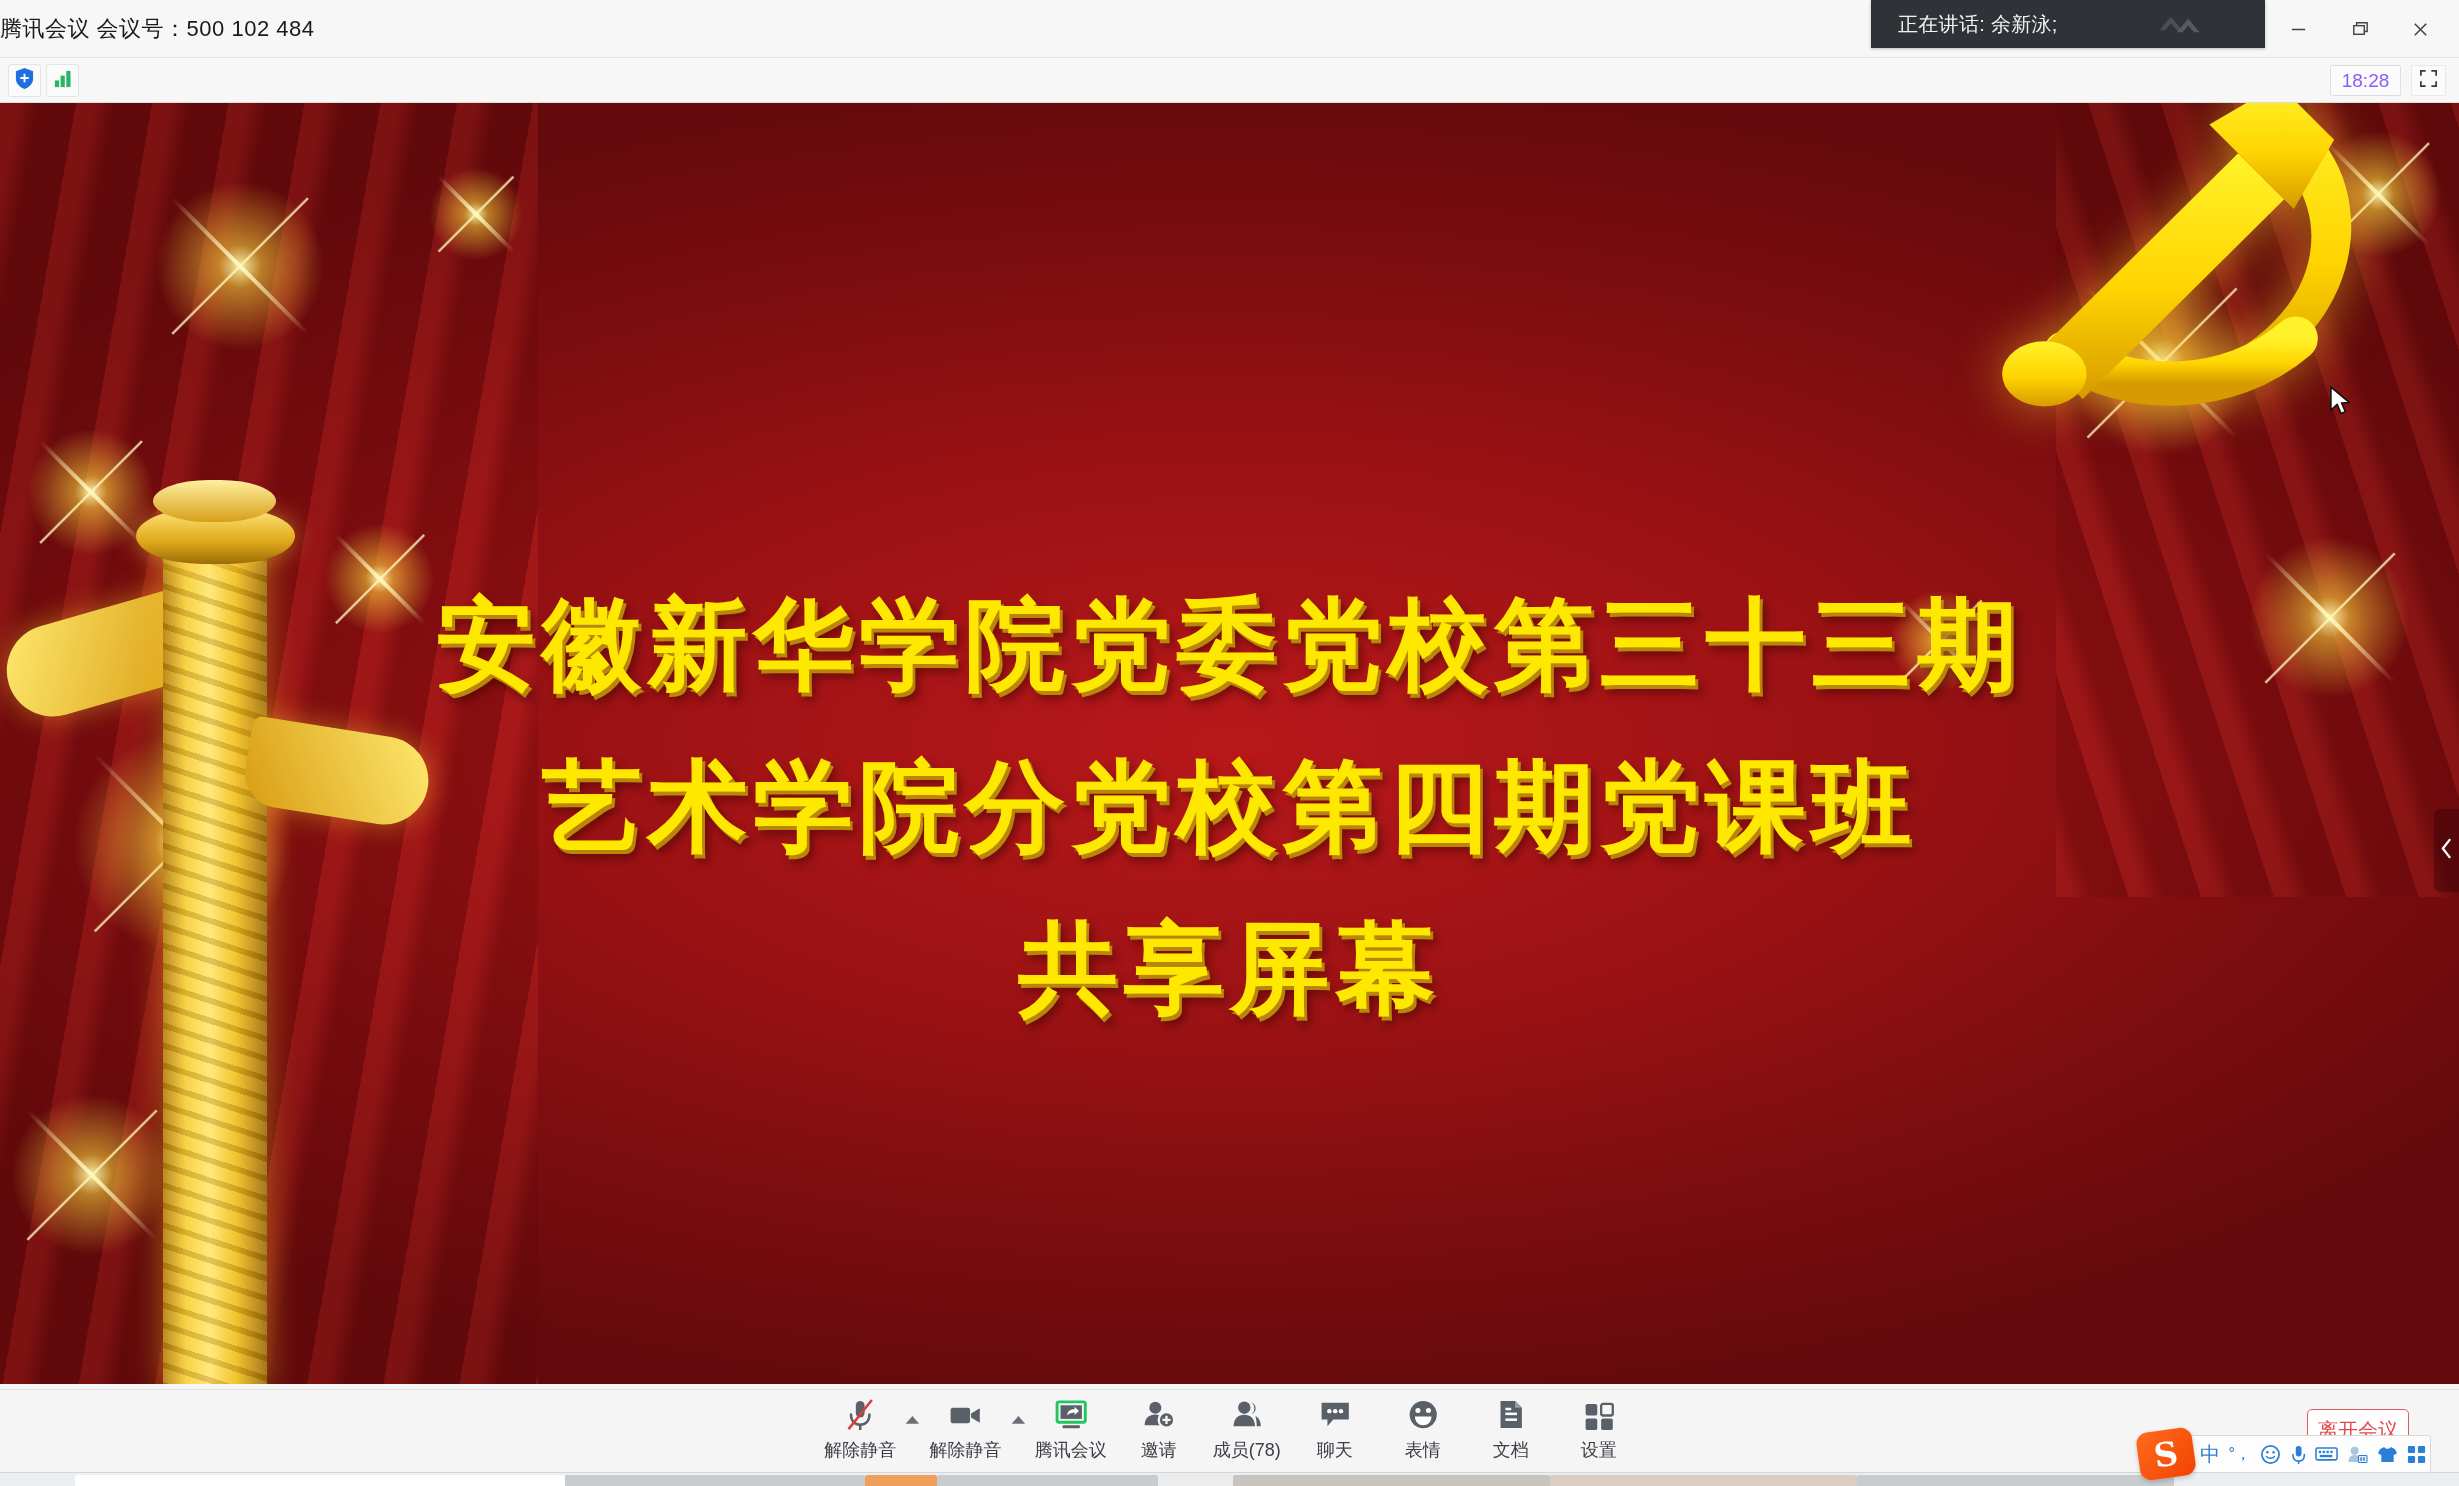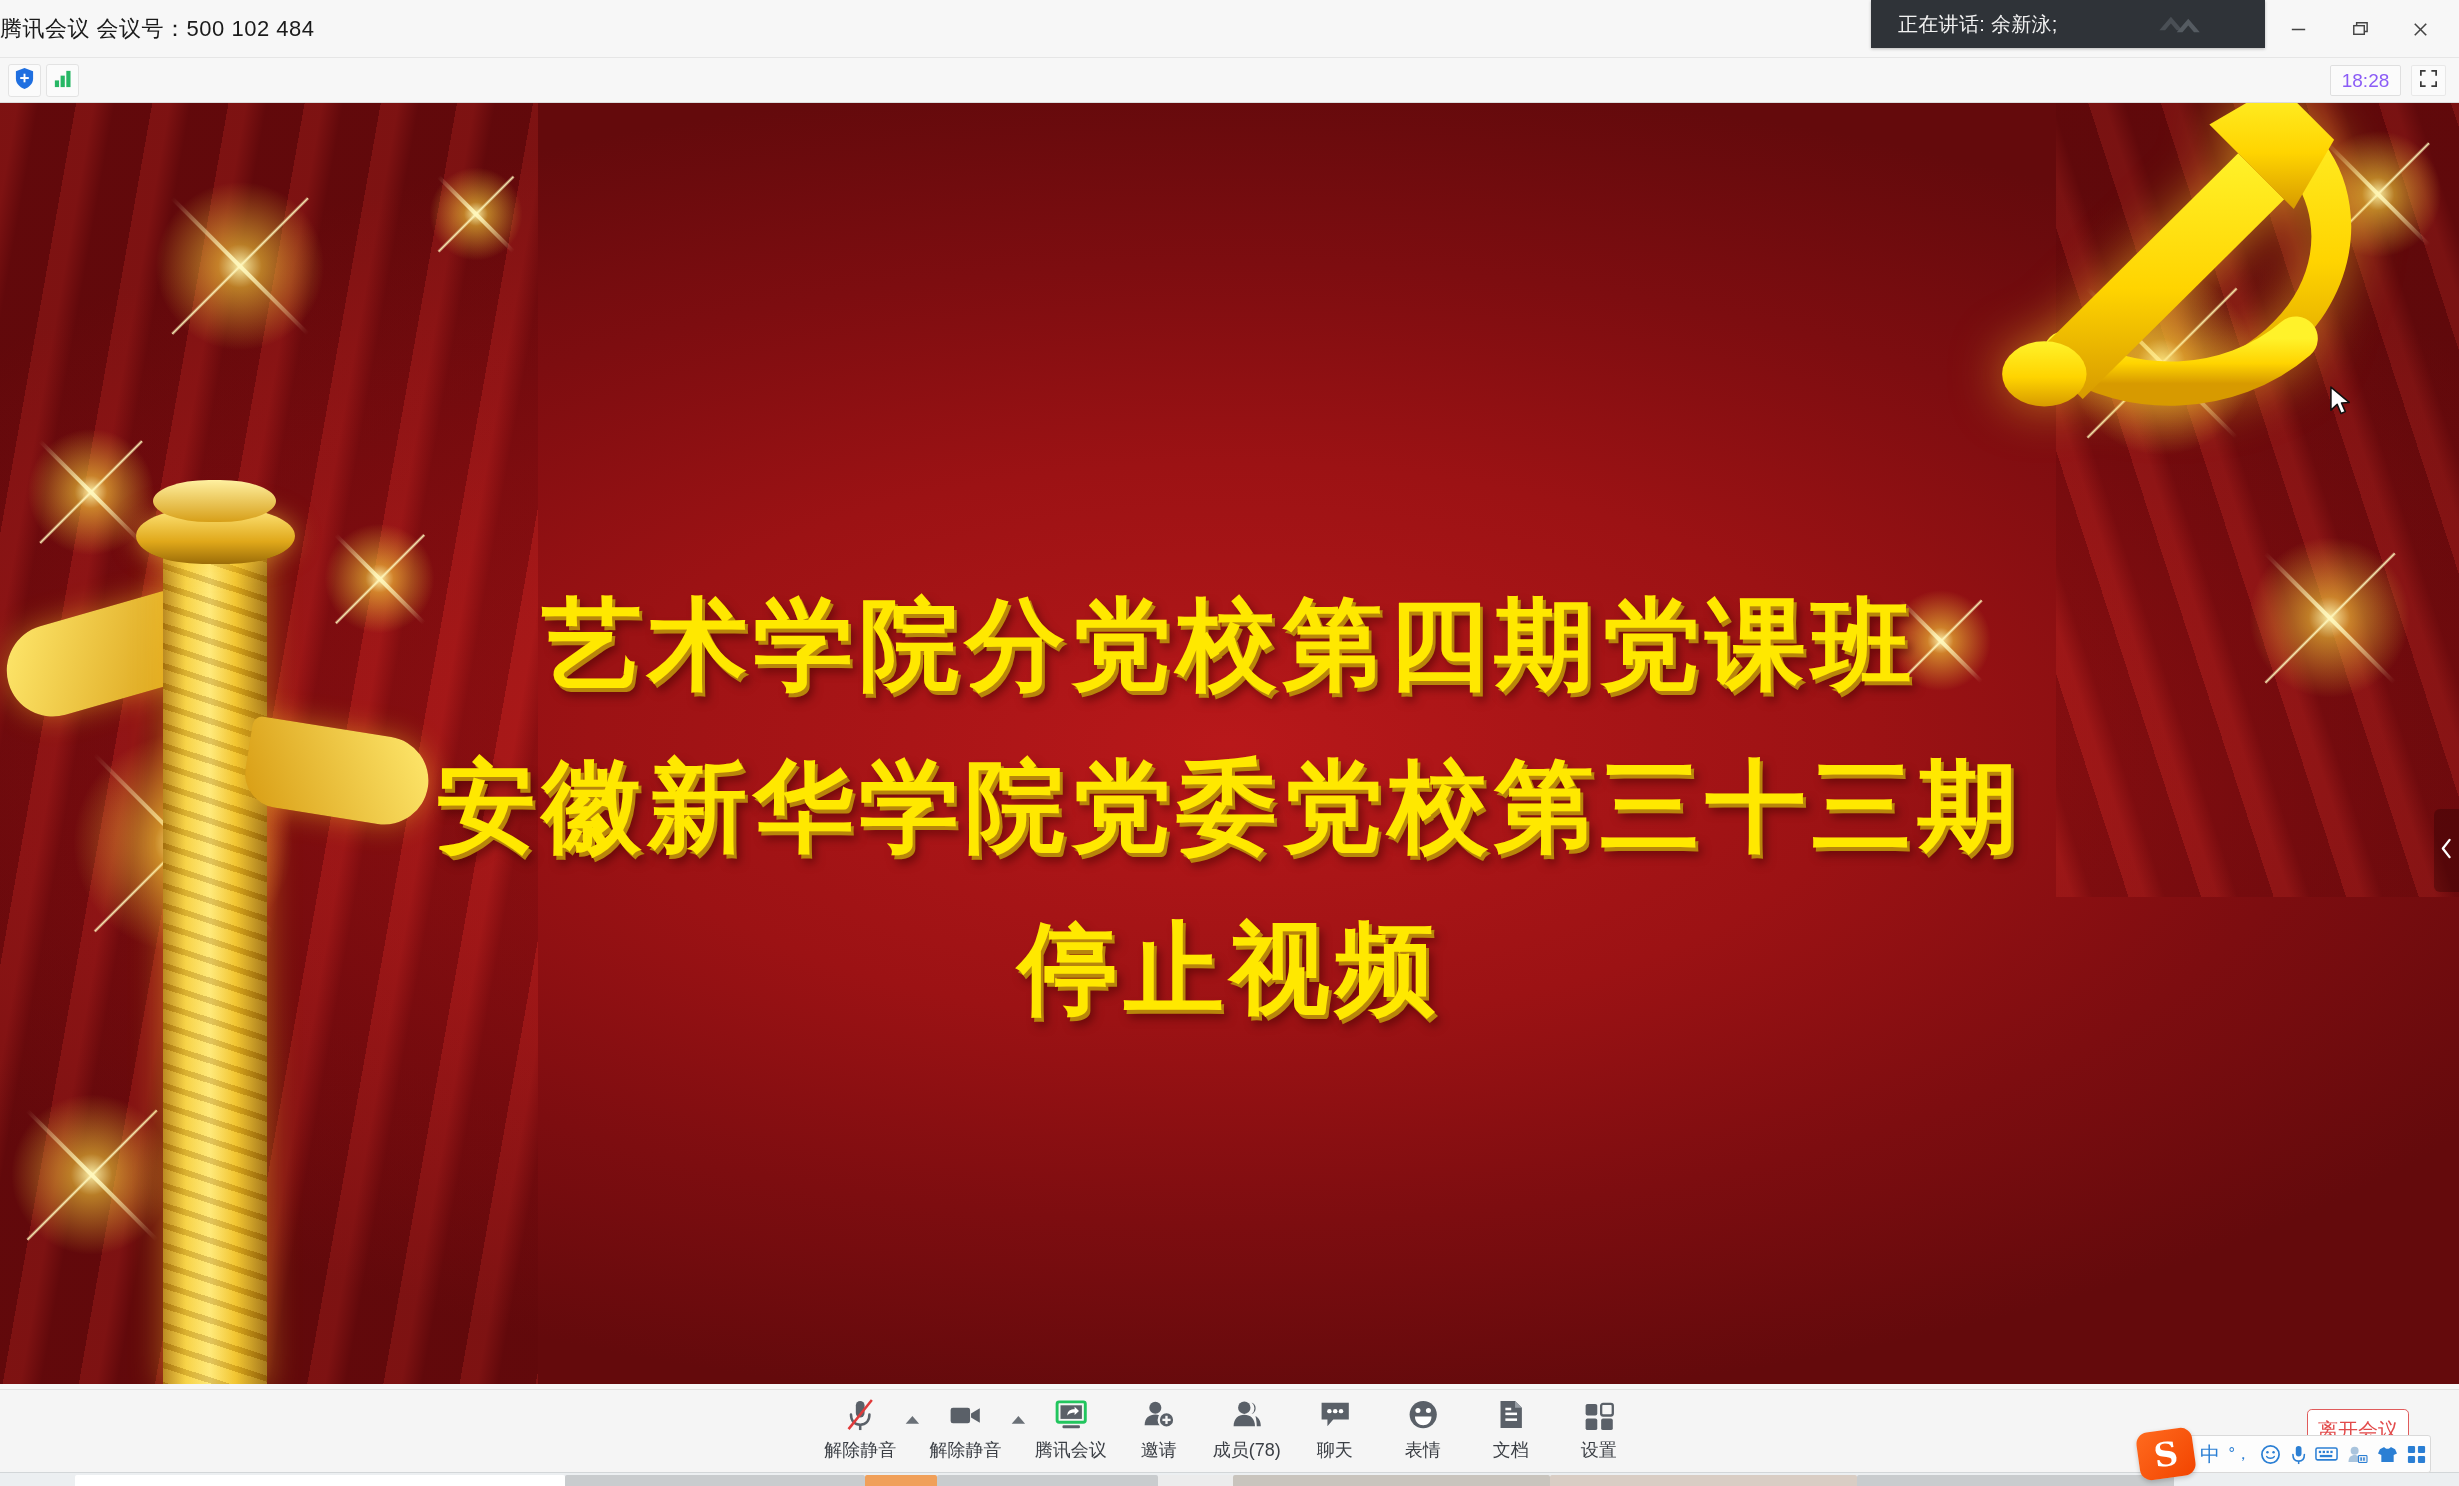--- a/index.html
+++ b/index.html
@@ -424,23 +424,23 @@
 
           <path d="M120 300 L330 92 L378 140 L168 348 Z" fill="url(#gold)"></path>
 
           <path d="M300 62 L372 20 L430 78 L388 150 Z" fill="url(#gold)"></path>
 
           <ellipse cx="128" cy="322" rx="44" ry="34" fill="url(#gold)"></ellipse>
         </svg>
       </div>
 
       <div class="slide-title">
+        <div class="title-line">安徽新华学院党委党校第三十三期</div>
         <div class="title-line">艺术学院分党校第四期党课班</div>
-        <div class="title-line">安徽新华学院党委党校第三十三期</div>
-        <div class="title-line l3">停止视频</div>
+        <div class="title-line l3">共享屏幕</div>
       </div>
     </div>
 
     <span class="cursor">
       <svg width="25" height="33" viewBox="0 0 26 34">
         <path d="M2 2 L2 26 L8.5 20 L12.5 29.5 L17 27.5 L13 18.5 L21 18 Z" fill="#fff" stroke="#111" stroke-width="1.6" stroke-linejoin="round"></path>
       </svg>
     </span>
 
     <div class="collapse-handle">

